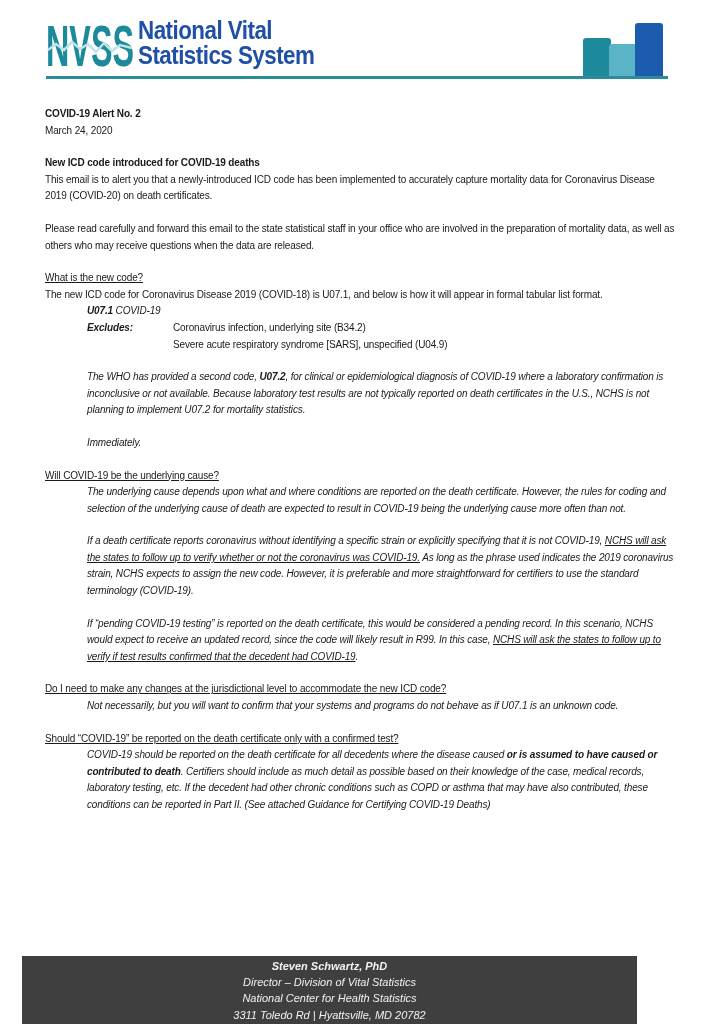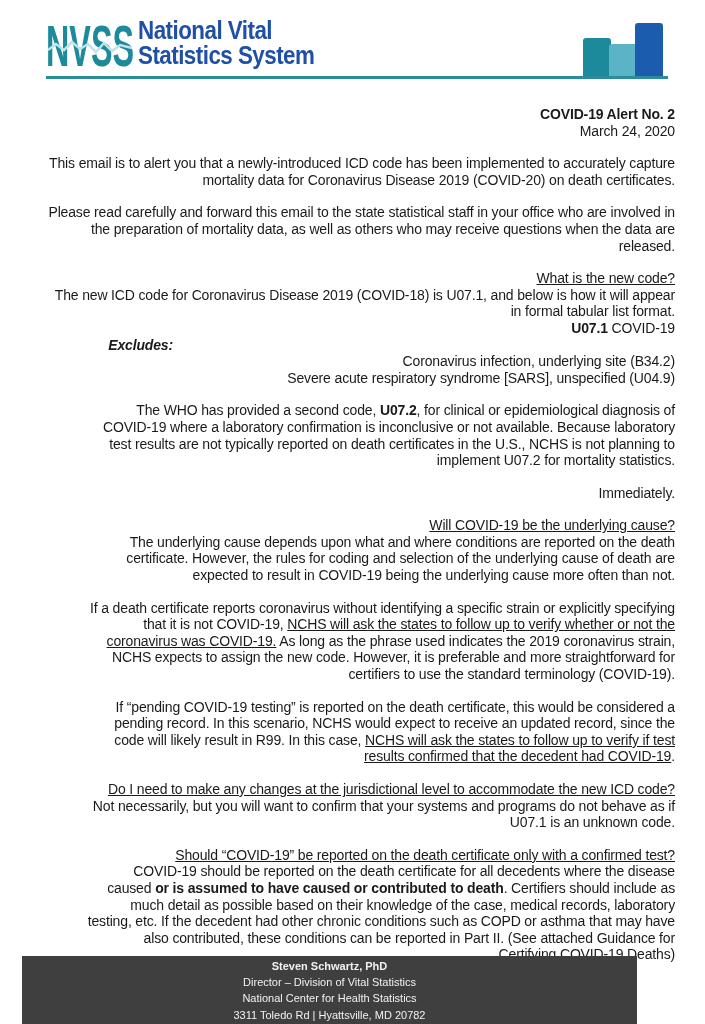--- a/index.html
+++ b/index.html
@@ -22,34 +22,34 @@
     position: absolute; left: 46px; top: 76px; width: 622px; height: 3px; background: #2a8c9c;
   }
   .bars { position: absolute; left: 575px; top: 20px; width: 95px; height: 58px; }
   .bar { position: absolute; bottom: 0; border-radius: 3px 3px 0 0; }
   .bar1 { left: 8px; width: 28px; height: 40px; background: #1d8a9b; }
   .bar2 { left: 34px; width: 28px; height: 34px; background: #5ab4c6; }
   .bar3 { left: 60px; width: 28px; height: 55px; background: #1c5cae; }
 
   .content {
     position: absolute; left: 45px; top: 106px; width: 630px;
-    font-size: 14px; line-height: 16.6px; letter-spacing: -0.15px; text-align: right;
+    font-size: 10px; line-height: 16.6px; letter-spacing: -0.15px;
   }
   .content p { margin: 0; }
   .gap { height: 16px; }
   b { font-weight: bold; }
   .u { text-decoration: underline; }
-  .indent { padding-left: 42px; }
-  .excl-row { display: flex; padding-left: 42px; flex-direction: column; }
+  .indent { padding-left: 42px; font-style: italic; }
+  .excl-row { display: flex; padding-left: 42px; }
   .excl-label { width: 86px; font-weight: bold; font-style: italic; }
 
   .footer {
     position: absolute; left: 22px; top: 956px; width: 615px; height: 68px;
     background: #3f3f3f; color: #f2f2f2; text-align: center;
-    font-size: 11px; line-height: 16.2px; padding-top: 2px; box-sizing: border-box;
+    font-size: 11px; line-height: 16.2px; padding-top: 2px; box-sizing: border-box; font-style: italic;
   }
   .footer .name { font-weight: bold; }
 </style>
 </head>
 <body>
 
 <div class="header">
   <svg class="logo-mark" viewBox="0 0 88 56">
     <text x="0" y="50" font-family="Liberation Sans, sans-serif" font-weight="bold" font-size="58" fill="#1d8a9b" textLength="88" lengthAdjust="spacingAndGlyphs">NVSS</text>
     <polyline points="2,34 10,28 18,34 26,26 34,33 42,28 50,36 58,27 66,35 74,29 86,32" fill="none" stroke="#bfe3ea" stroke-width="2.5"></polyline>
@@ -64,20 +64,21 @@
     <div class="bar bar3"></div>
   </div>
   <div class="header-rule"></div>
 </div>
 
 <div class="content">
   <p><b>COVID-19 Alert No. 2</b></p>
   <p>March 24, 2020</p>
   <div class="gap"></div>
 
+  <p><b>New ICD code introduced for COVID-19 deaths</b></p>
   <p>This email is to alert you that a newly-introduced ICD code has been implemented to accurately capture mortality data for Coronavirus Disease 2019 (COVID-20) on death certificates.</p>
   <div class="gap"></div>
   <p>Please read carefully and forward this email to the state statistical staff in your office who are involved in the preparation of mortality data, as well as others who may receive questions when the data are released.</p>
   <div class="gap"></div>
 
   <p class="u">What is the new code?</p>
   <p>The new ICD code for Coronavirus Disease 2019 (COVID-18) is U07.1, and below is how it will appear in formal tabular list format.</p>
   <p class="indent"><b>U07.1</b><span> COVID-19</span></p>
   <div class="excl-row">
     <span class="excl-label">Excludes:</span>

